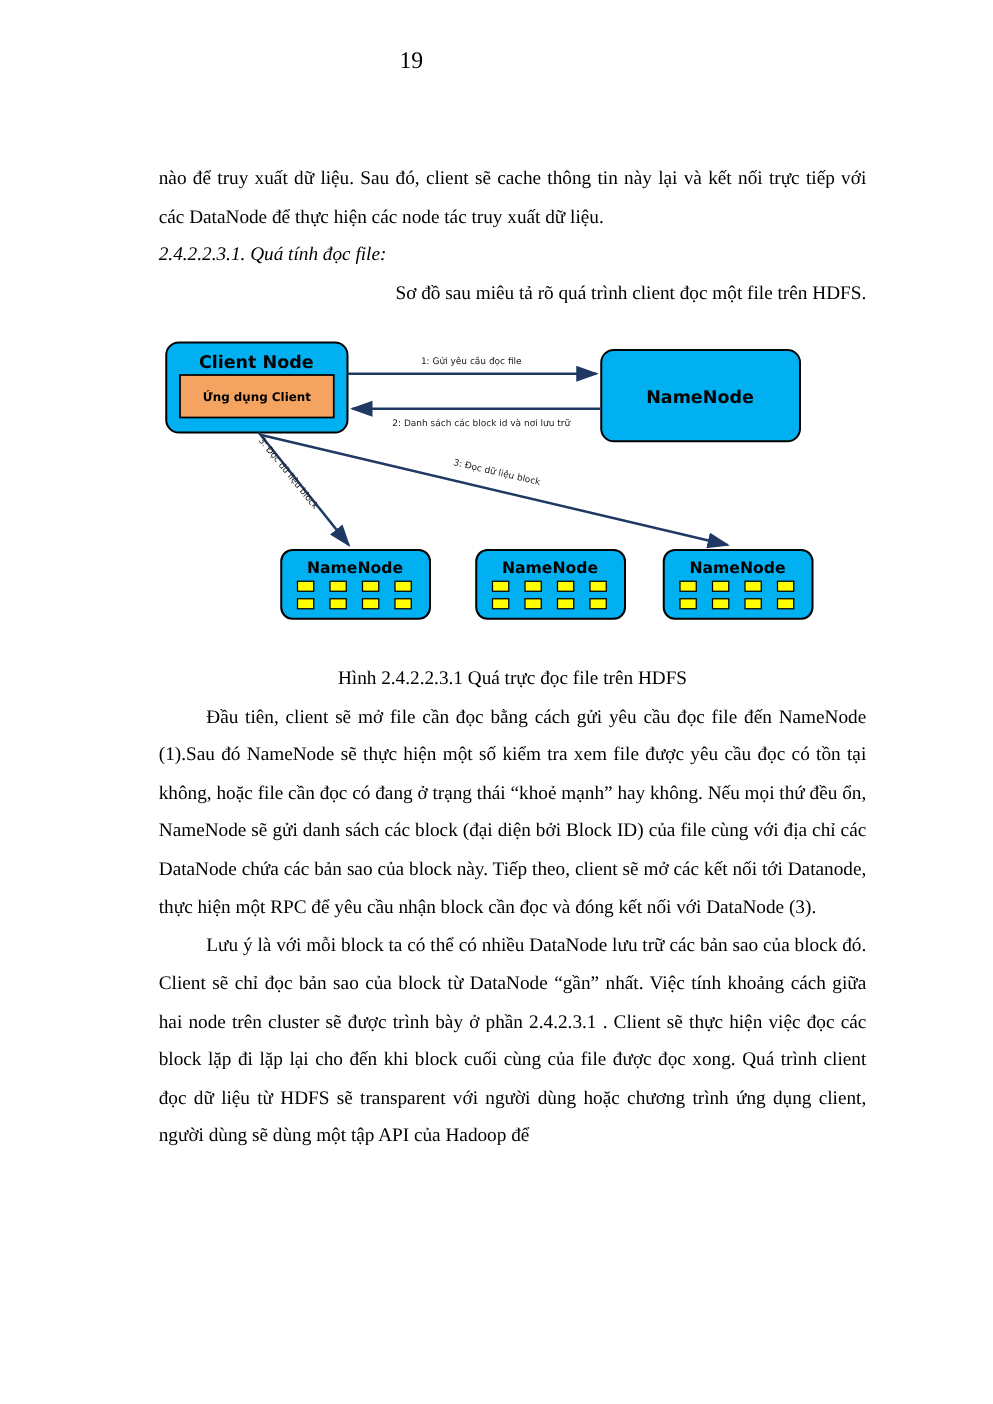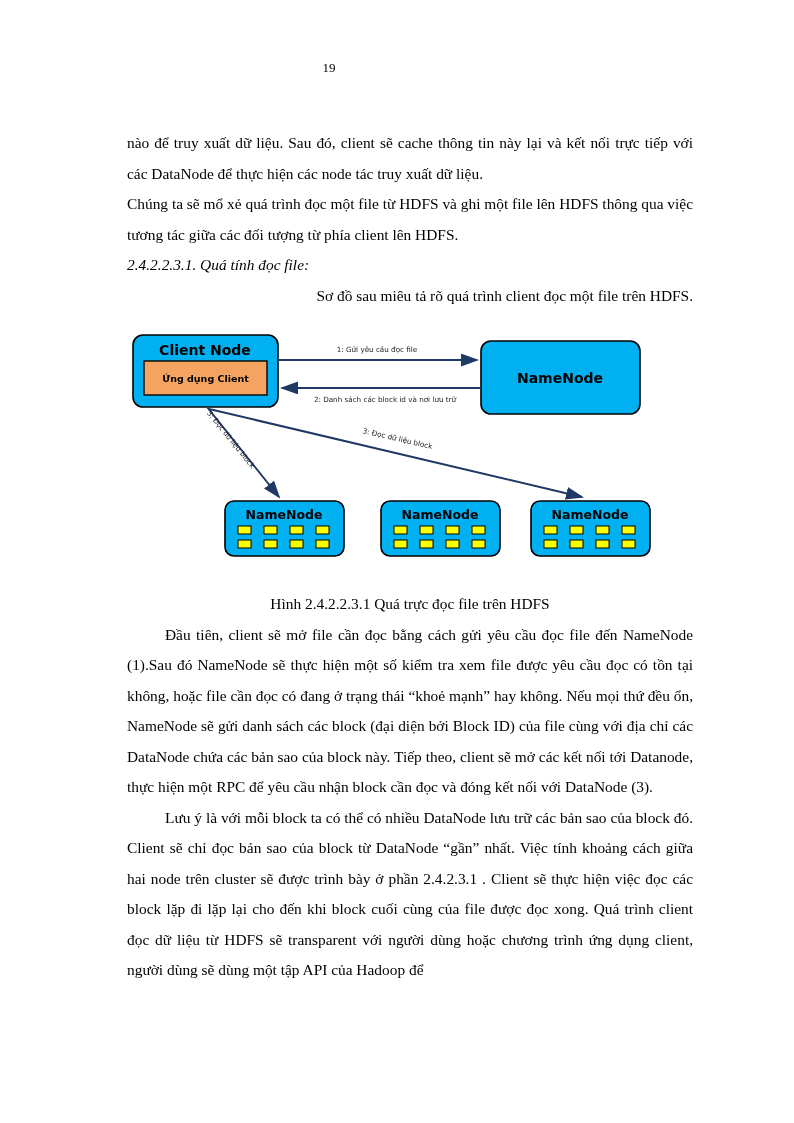--- a/index.html
+++ b/index.html
@@ -16,25 +16,25 @@
     overflow: hidden;
   }
   .page {
     position: relative;
     width: 794px;
     height: 1123px;
     box-sizing: border-box;
   }
   .page-number {
     position: absolute;
-    top: 60px;
+    top: 38px;
     left: 0;
     width: 658px;
     text-align: center;
-    font-size: 13px;
+    font-size: 19px;
     font-family: "Liberation Serif", "DejaVu Serif", serif;
   }
   .content {
     position: absolute;
     left: 127px;
     top: 128px;
     width: 566px;
   }
   p {
     margin: 0;
@@ -88,21 +88,20 @@
 <body>
 
 <div class="page">
 
   <div class="page-number">19</div>
 
   <div class="content">
 
     <p>nào để  truy xuất dữ liệu. Sau đó, client sẽ cache thông tin này lại và kết nối trực tiếp với các DataNode để thực hiện các node tác truy xuất dữ liệu.</p>
 
-    <p>Chúng ta sẽ mổ xẻ quá trình đọc một file từ HDFS và ghi một file lên HDFS thông qua việc tương tác giữa các đối tượng từ phía client lên HDFS.</p>
 
     <p class="heading-italic">2.4.2.2.3.1. Quá tính đọc file:</p>
 
     <p class="indent nojust">Sơ đồ sau miêu tả rõ quá trình client đọc một file trên HDFS.</p>
 
     <div class="spacer-top"></div>
 
     <div class="diagram-wrap">
       <svg class="diagram" width="566" height="252" viewBox="0 0 566 252">
 

